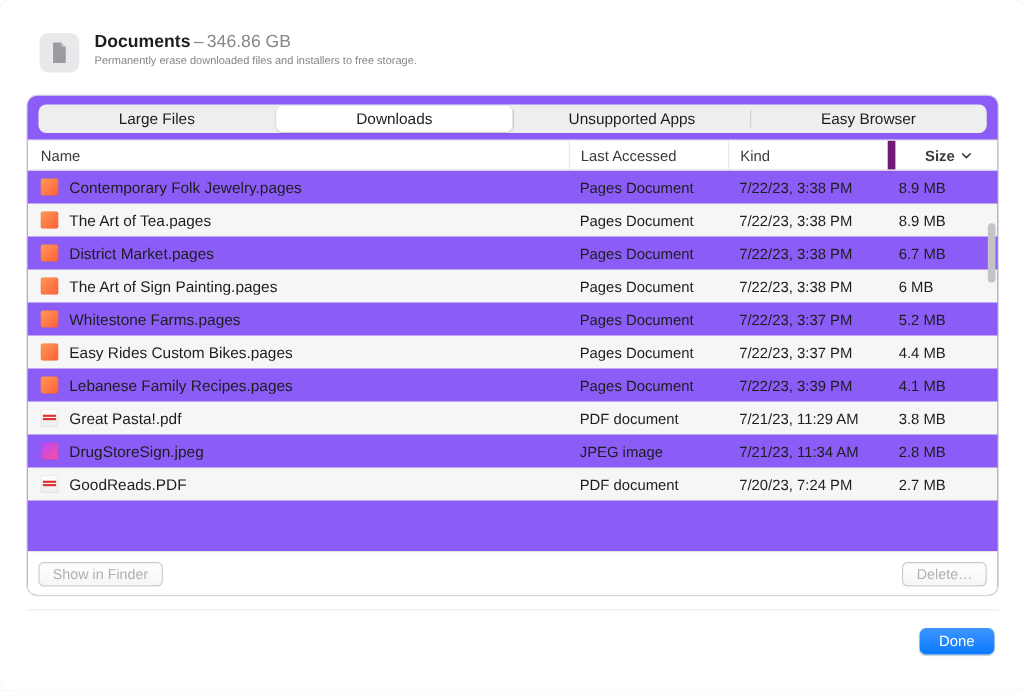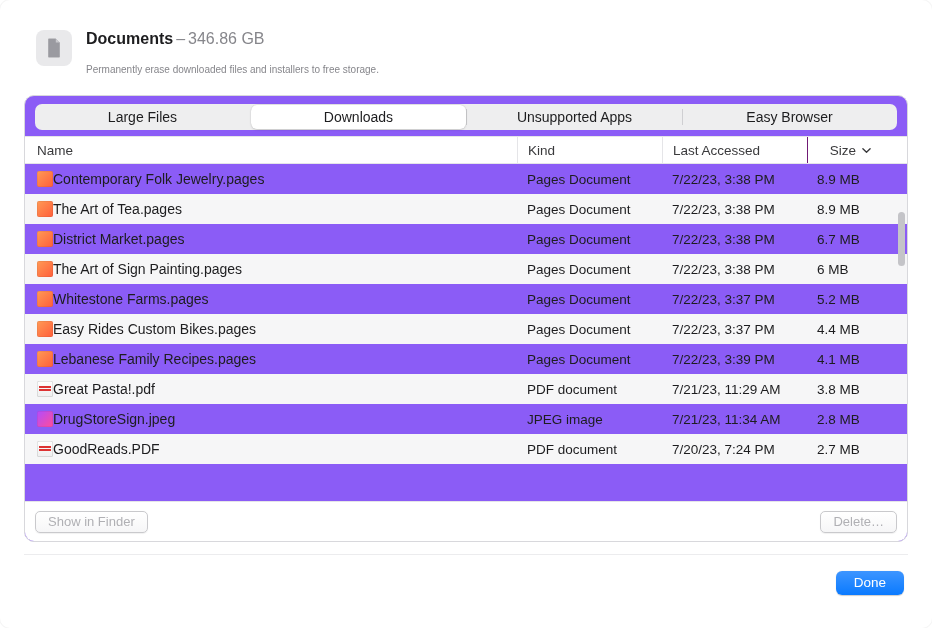--- a/index.html
+++ b/index.html
@@ -1,45 +1,45 @@
 <!DOCTYPE html>
 <html><head>
 <meta charset="utf-8">
 <style>
   * { box-sizing: border-box; margin: 0; padding: 0; }
   html, body { width: 932px; height: 628px; font-family: -apple-system, "Helvetica Neue", Arial, sans-serif; background: #fff; }
   .window { width: 932px; height: 628px; padding: 18px 24px 18px 24px; display: flex; flex-direction: column; background: #fff; border-radius: 10px; box-shadow: 0 0 0 1px rgba(0,0,0,0.04); }
   .header { display: flex; align-items: flex-start; gap: 14px; padding: 12px 12px 20px 12px; }
   .header-icon { width: 36px; height: 36px; border-radius: 8px; background: #e9e9eb; display: flex; align-items: center; justify-content: center; flex-shrink: 0; }
   .header-icon svg { width: 22px; height: 22px; fill: #8e8e93; }
-  .header-text { display: flex; flex-direction: column; gap: 16px; justify-content: space-between; }
+  .header-text { display: flex; flex-direction: column; gap: 2px; justify-content: space-between; }
   .title-line { font-size: 16px; color: #1d1d1f; }
   .title-line .title { font-weight: 600; }
   .title-line .dash { color: #86868b; font-weight: 400; padding: 0 3px; }
   .title-line .size { color: #86868b; font-weight: 400; }
   .subtitle { font-size: 10px; color: #86868b; }
   .panel { border: 1px solid #d8d8dc; border-radius: 10px; overflow: hidden; flex: 1; display: flex; flex-direction: column; background: #8b5cf6; position: relative; }
   .seg-wrap { padding: 8px 10px 6px 10px; }
   .segmented { display: flex; background: #eeeeef; border-radius: 7px; height: 26px; position: relative; }
   .seg-item { flex: 1; display: flex; align-items: center; justify-content: center; font-size: 14px; color: #1d1d1f; cursor: default; position: relative; }
   .seg-sep { position: absolute; top: 5px; bottom: 5px; width: 1px; background: #cfcfd2; }
   .seg-item.active { background: #fff; border-radius: 6px; box-shadow: 0 0.5px 2px rgba(0,0,0,0.15), 0 0 0 0.5px rgba(0,0,0,0.04); margin: 1px; z-index: 2; }
   .seg-item.active + .seg-sep-after, .seg-item.active::before { display:none; }
   .cols { display: flex; height: 28px; align-items: center; border-top: 1px solid #e5e5e8; border-bottom: 1px solid #e5e5e8; font-size: 13.5px; color: #3a3a3c; background: #fff; }
   .col { padding: 0 10px; display: flex; align-items: center; height: 100%; }
   .col-name { flex: 1 1 auto; padding-left: 12px; }
   .col-kind { width: 145px; border-left: 1px solid #e5e5e8; }
   .col-last { width: 145px; border-left: 1px solid #e5e5e8; }
-  .col-size { width: 100px; border-left: 1px solid #701a75; justify-content: center; padding-right: 24px; font-weight: 400; gap: 6px; }
+  .col-size { width: 100px; border-left: 7px solid #701a75; justify-content: flex-end; padding-right: 24px; font-weight: 700; gap: 6px; }
   .col-size .chev { width: 9px; height: 9px; }
   .rows { flex: 1; overflow: auto; }
   .row { display: flex; height: 30px; align-items: center; font-size: 14px; color: #1d1d1f; }
   .row:nth-child(even) { background: #f6f6f7; }
   .cell { padding: 0 10px; overflow: hidden; text-overflow: ellipsis; white-space: nowrap; }
-  .cell-name { flex: 1 1 auto; display: flex; align-items: center; padding-left: 12px; }
+  .cell-name { flex: 1 1 auto; display: flex; align-items: center; gap: 10px; padding-left: 12px; }
   .file-icon { width: 16px; height: 16px; flex-shrink: 0; border-radius: 2px; background: linear-gradient(135deg,#ff9a56,#ff5e3a); box-shadow: inset 0 0 0 0.5px rgba(0,0,0,0.1); }
   .file-icon.pdf { background: linear-gradient(180deg,#fff,#eee); box-shadow: inset 0 0 0 0.5px rgba(0,0,0,0.2); position: relative; }
   .file-icon.pdf::after { content:""; position:absolute; left:2px; right:2px; top:5px; height:2px; background:#d33; box-shadow: 0 3px 0 #d33; }
   .file-icon.jpeg { background: linear-gradient(135deg,#b14cff,#ff4c9b); }
   .cell-kind { width: 145px; font-size: 13.5px; }
   .cell-last { width: 145px; font-size: 13.5px; }
   .cell-size { width: 100px; text-align: left; padding-right: 24px; font-size: 13.5px; }
   .panel-footer { height: 40px; display: flex; align-items: center; justify-content: space-between; padding: 0 10px; border-top: 1px solid #e5e5e8; background: #fff; }
   .btn { height: 22px; padding: 0 12px; font-size: 13px; border-radius: 5px; border: 0.5px solid #c9c9cc; background: linear-gradient(180deg,#ffffff,#f6f6f7); color: #1d1d1f; display: inline-flex; align-items: center; box-shadow: 0 0.5px 1px rgba(0,0,0,0.06); cursor: default; }
   .btn.disabled { color: #b0b0b4; }
@@ -87,25 +87,25 @@
         <div class="seg-item">
             <span>Easy Browser</span>
           </div>
       </div>
     </div>
 
     <div class="cols">
       <div class="col col-name">
           <span>Name</span>
         </div>
+      <div class="col col-last">
+          <span>Last Accessed</span>
+        </div>
       <div class="col col-kind">
           <span>Kind</span>
-        </div>
-      <div class="col col-last">
-          <span>Last Accessed</span>
         </div>
       <div class="col col-size">
         <span>Size</span>
         <svg class="chev" viewBox="0 0 10 10">
             <path d="M1 3l4 4 4-4" stroke="#3a3a3c" stroke-width="1.5" fill="none" stroke-linecap="round" stroke-linejoin="round"></path>
           </svg>
       </div>
     </div>
 
     <div class="rows" id="rows">

